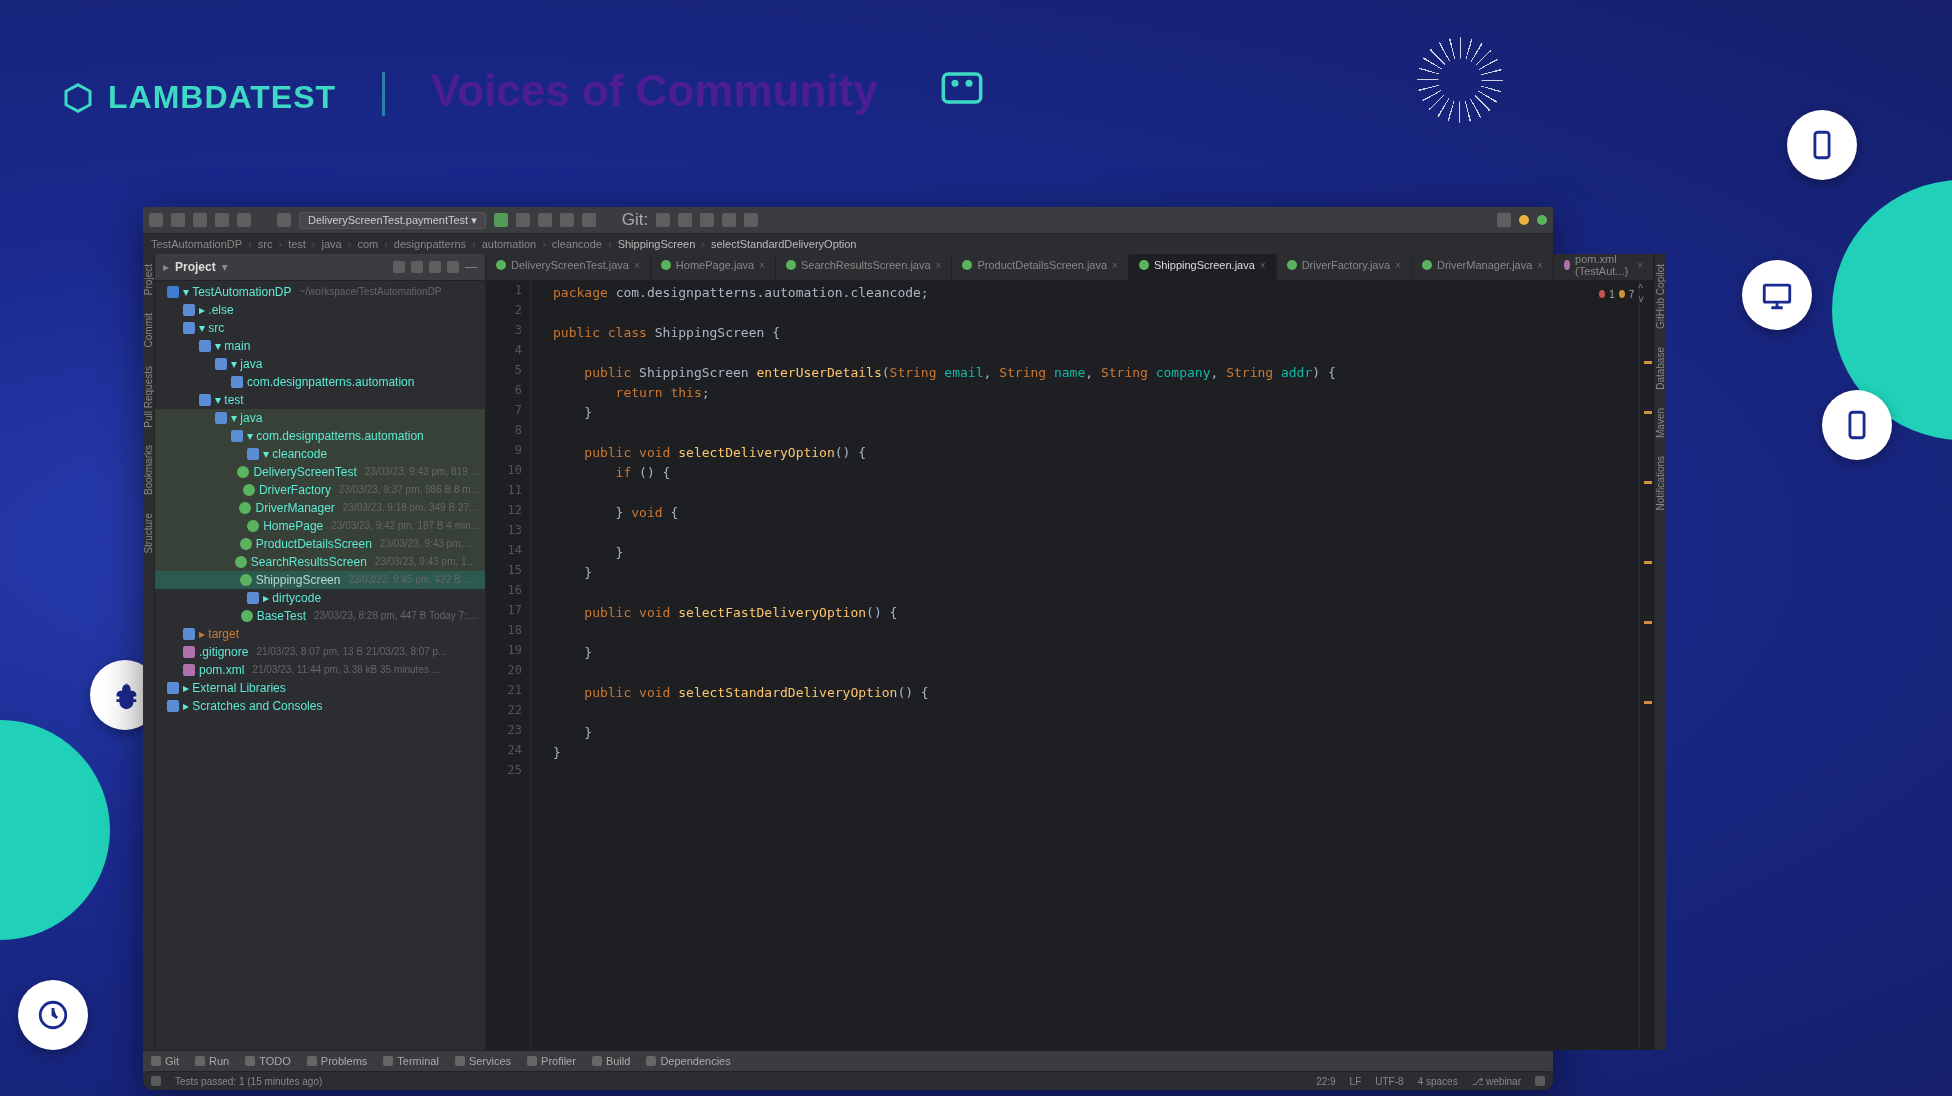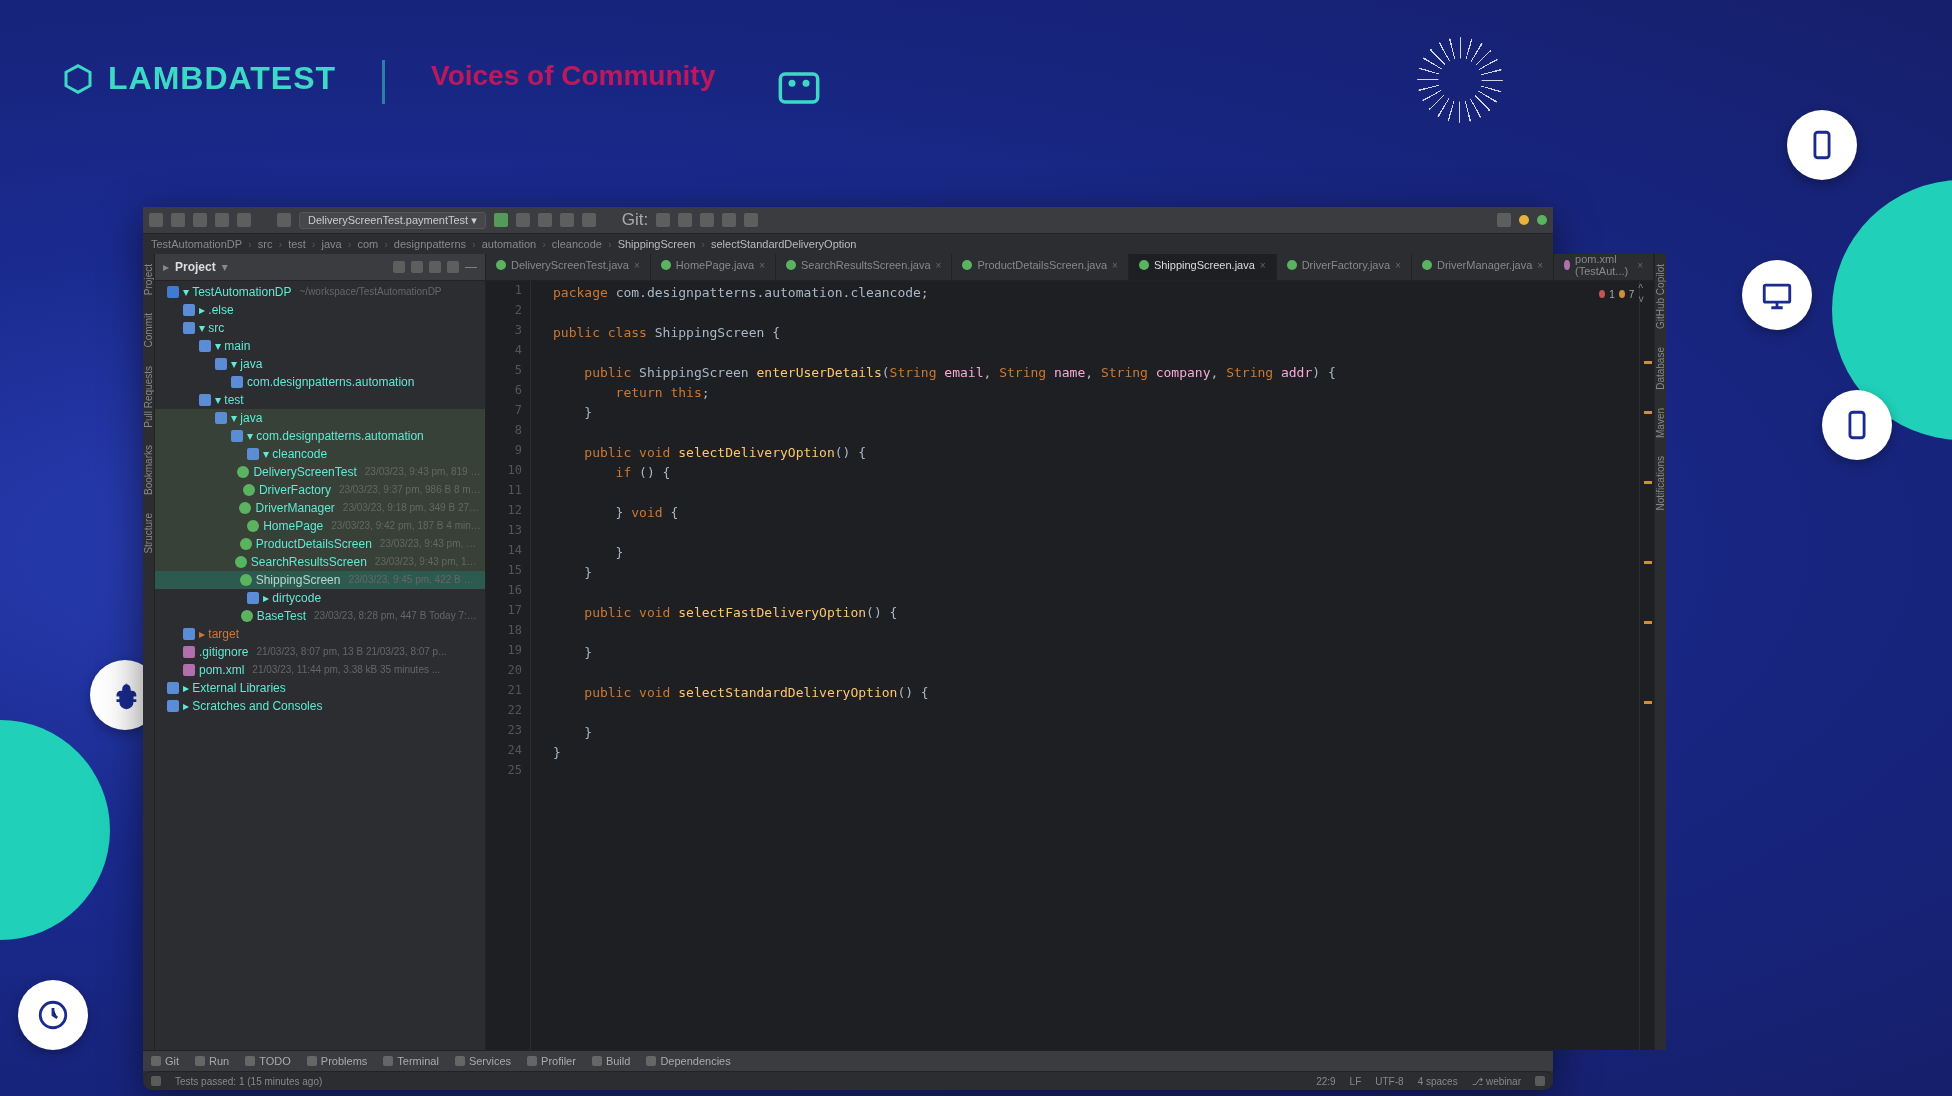--- a/index.html
+++ b/index.html
@@ -1,21 +1,21 @@
 <!DOCTYPE html>
 <html><head>
 <meta charset="utf-8">
 <style>
 html,body{margin:0;padding:0;width:1952px;height:1096px;overflow:hidden;font-family:Arial,Helvetica,sans-serif;}
 .bg{position:absolute;inset:0;background:radial-gradient(ellipse at 20% 50%,#2a3fb5 0%,#1a2a8f 40%,#151f6b 100%);}
 .decor{position:absolute;}
-.header-brand{position:absolute;left:60px;top:60px;display:flex;align-items:flex-start;gap:46px;color:#3dd9c5;}
+.header-brand{position:absolute;left:60px;top:60px;display:flex;align-items:flex-end;gap:46px;color:#3dd9c5;}
 .brand-logo{display:flex;align-items:center;gap:12px;font-size:32px;font-weight:700;letter-spacing:1px;}
 .brand-sep{width:3px;height:44px;background:#3dd9c5;opacity:.5;}
-.brand-tag{color:#be185d;font-size:28px;font-weight:700;}
+.brand-tag{color:#4c1d95;font-size:44px;font-weight:700;}
 .ide{position:absolute;left:143px;top:180px;width:1410px;height:880px;background:#2b2d30;border-radius:6px;box-shadow:0 10px 40px rgba(0,0,0,.5);font-family:"Segoe UI",Arial,sans-serif;font-size:12px;color:#bbb;margin-top:27px;}
 .ide-toolbar{height:26px;background:#3a3c3f;border-bottom:1px solid #222;display:flex;align-items:center;padding:0 6px;gap:8px;}
 .tb-ic{width:14px;height:14px;background:#666;border-radius:2px;opacity:.8;}
 .tb-sel{background:#45474a;border:1px solid #555;border-radius:3px;padding:1px 8px;font-size:11px;color:#ccc;}
 .tb-dots{margin-left:auto;display:flex;gap:8px;align-items:center;}
 .dot{width:10px;height:10px;border-radius:50%;}
 .dot.y{background:#e9b23c;}
 .dot.g{background:#5bb360;}
 .breadcrumb{height:20px;background:#2b2d30;display:flex;align-items:center;padding:0 8px;gap:6px;font-size:11px;color:#888;}
 .bc-sep{color:#555;}
@@ -49,21 +49,21 @@
 .gutter{width:44px;background:#1e1f22;border-right:1px solid #2b2d30;padding-top:2px;}
 .gl{height:20px;text-align:right;padding-right:8px;color:#555;font-family:Consolas,monospace;font-size:12px;}
 .fold-g{width:14px;background:#1e1f22;}
 .code{flex:1;padding:2px 0 7px 8px;font-family:Consolas,monospace;font-size:13px;line-height:20px;}
 .cl{height:20px;white-space:pre;}
 .kw{color:#cc7832;}
 .cls-n{color:#a9b7c6;}
 .mth{color:#ffc66d;}
 .typ{color:#cc7832;}
 .pkg{color:#a9b7c6;}
-.par{color:#f9a8d4;}
+.par{color:#14b8a6;}
 .dflt{color:#a9b7c6;}
 .err-strip{width:14px;background:#1e1f22;border-left:1px solid #2b2d30;position:relative;}
 .err-mk{position:absolute;right:2px;width:8px;height:3px;background:#cc8f3a;}
 .top-r-ind{position:absolute;right:6px;top:2px;font-size:10px;color:#aaa;display:flex;gap:4px;align-items:center;}
 .ind-dot{width:8px;height:8px;border-radius:50%;}
 .ind-r{background:#c75450;}
 .ind-y{background:#cc8f3a;}
 .right-rail{width:22px;background:#2b2d30;border-left:1px solid #222;display:flex;flex-direction:column;align-items:center;padding-top:10px;gap:18px;}
 .bottom-tabs{height:20px;background:#3a3c3f;border-top:1px solid #222;display:flex;align-items:center;padding:0 8px;gap:16px;font-size:11px;color:#aaa;}
 .bt-item{display:flex;align-items:center;gap:4px;}

